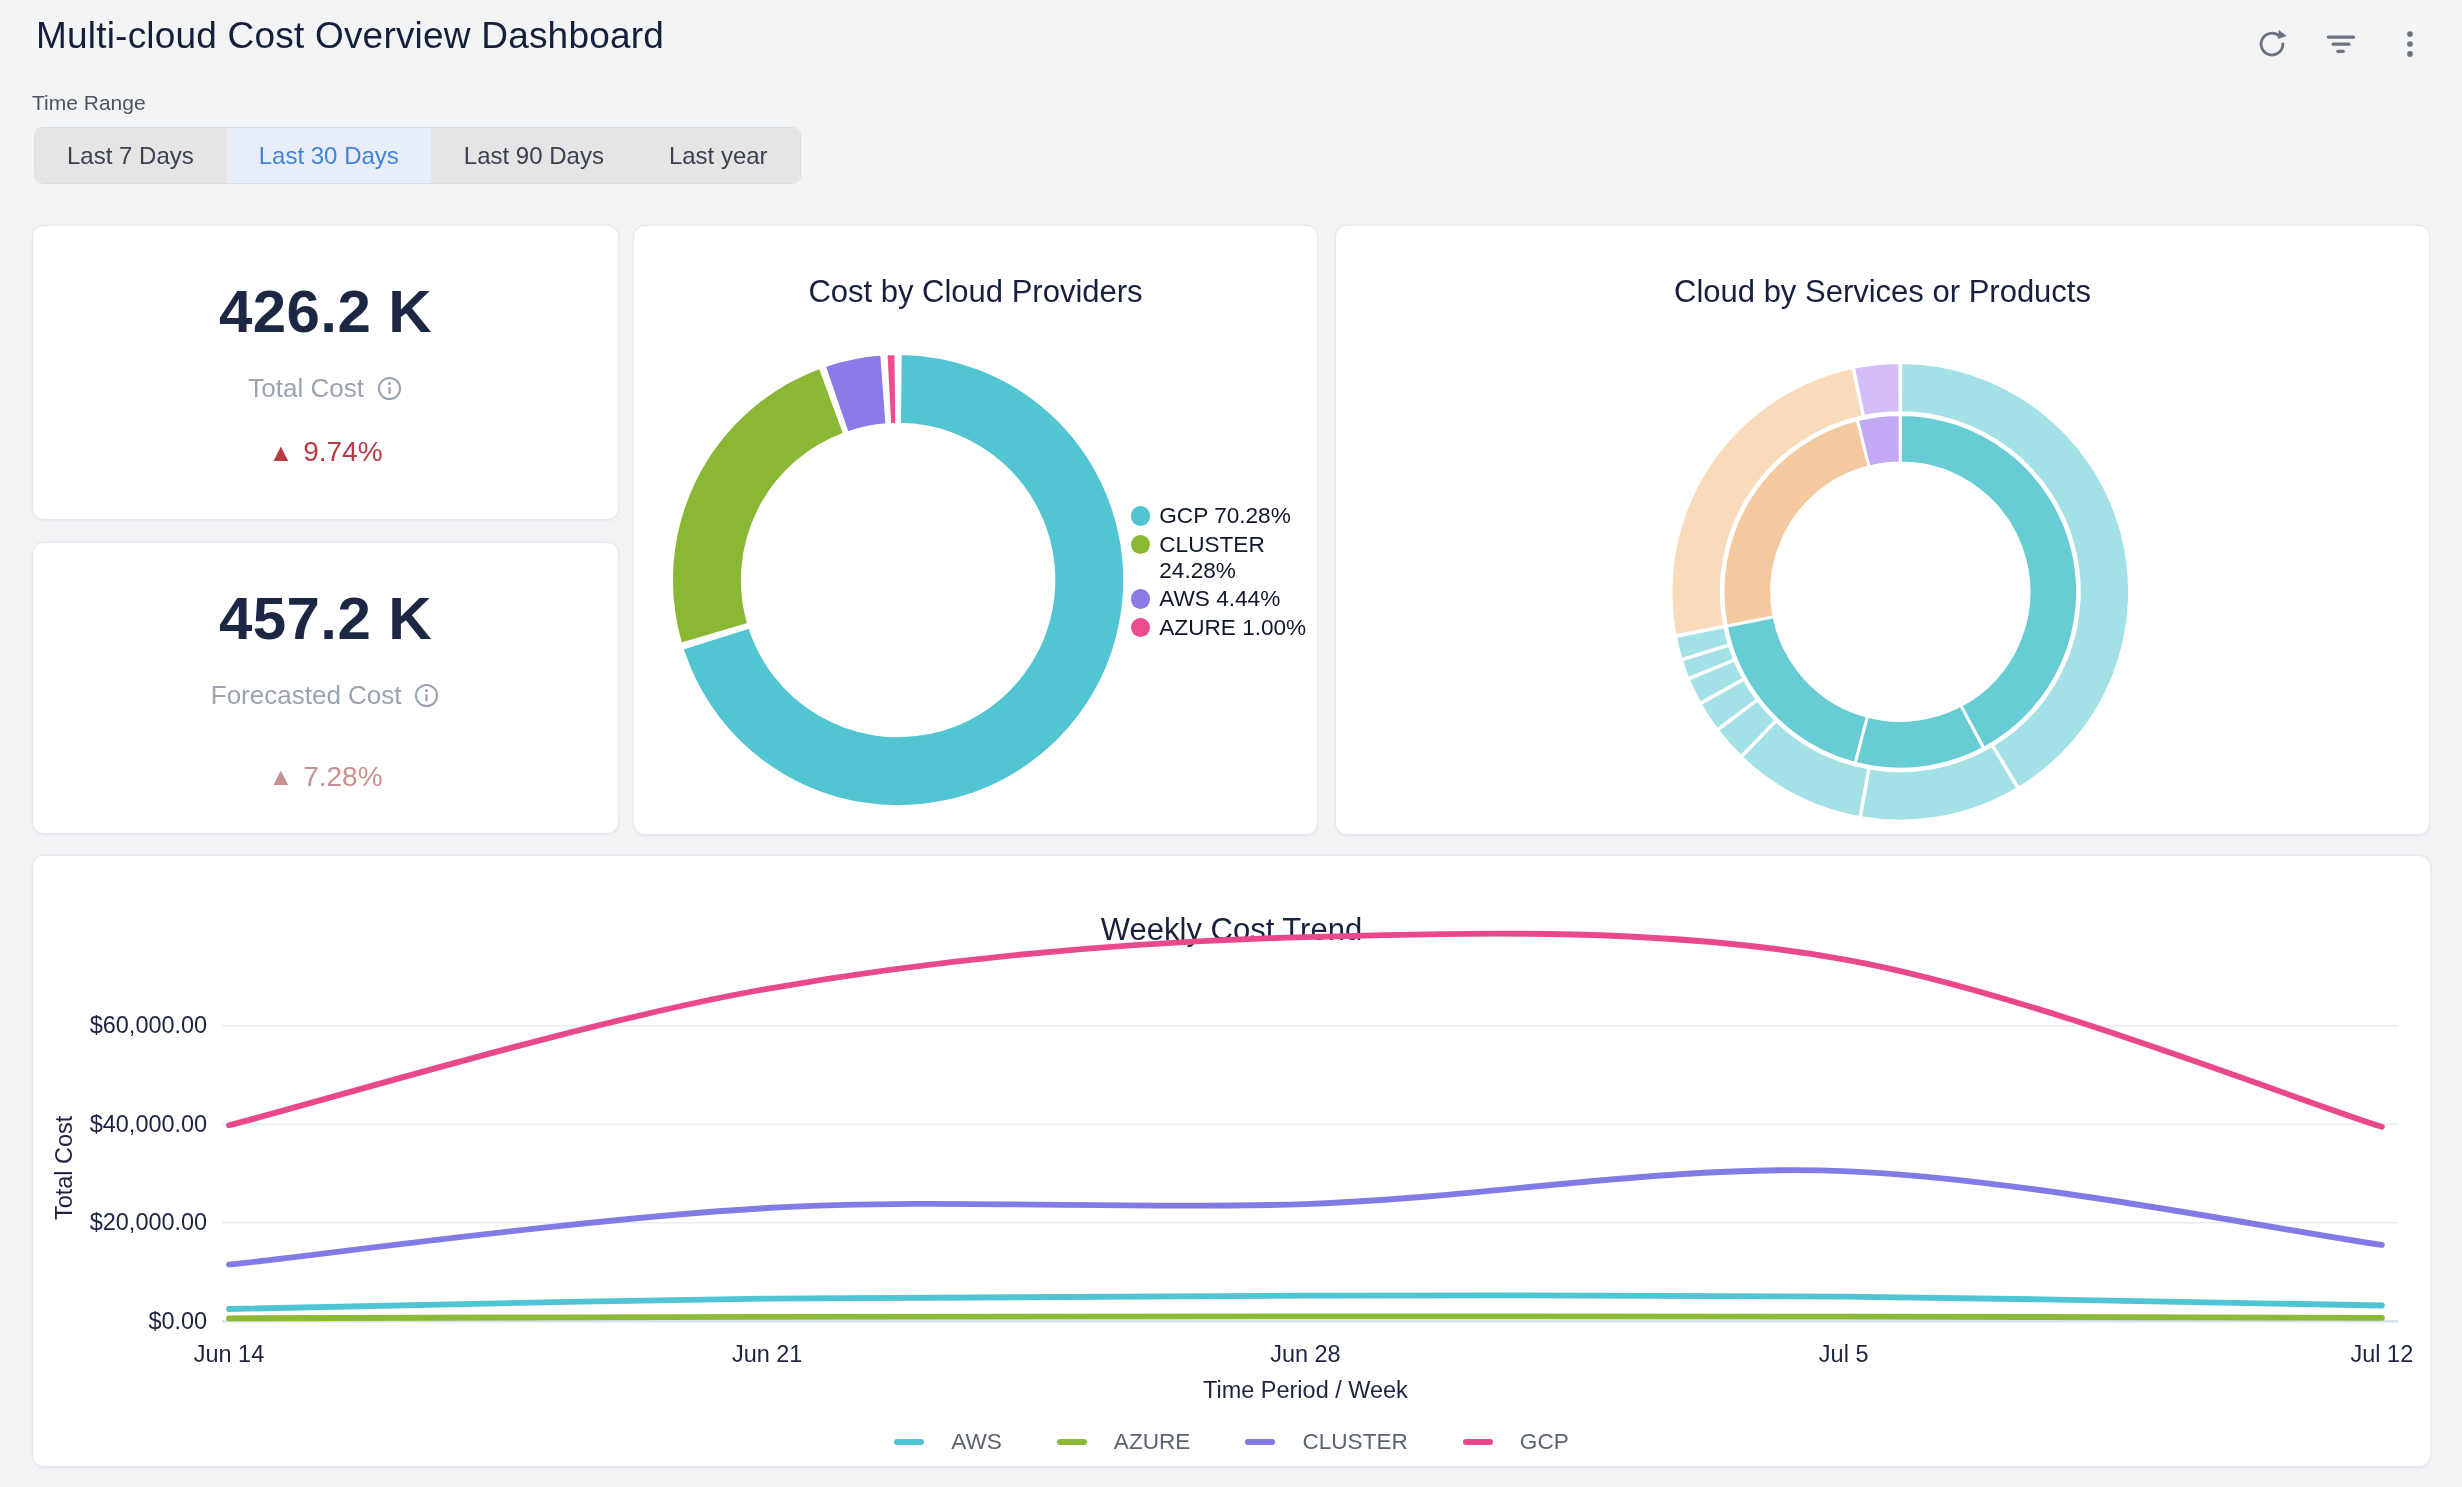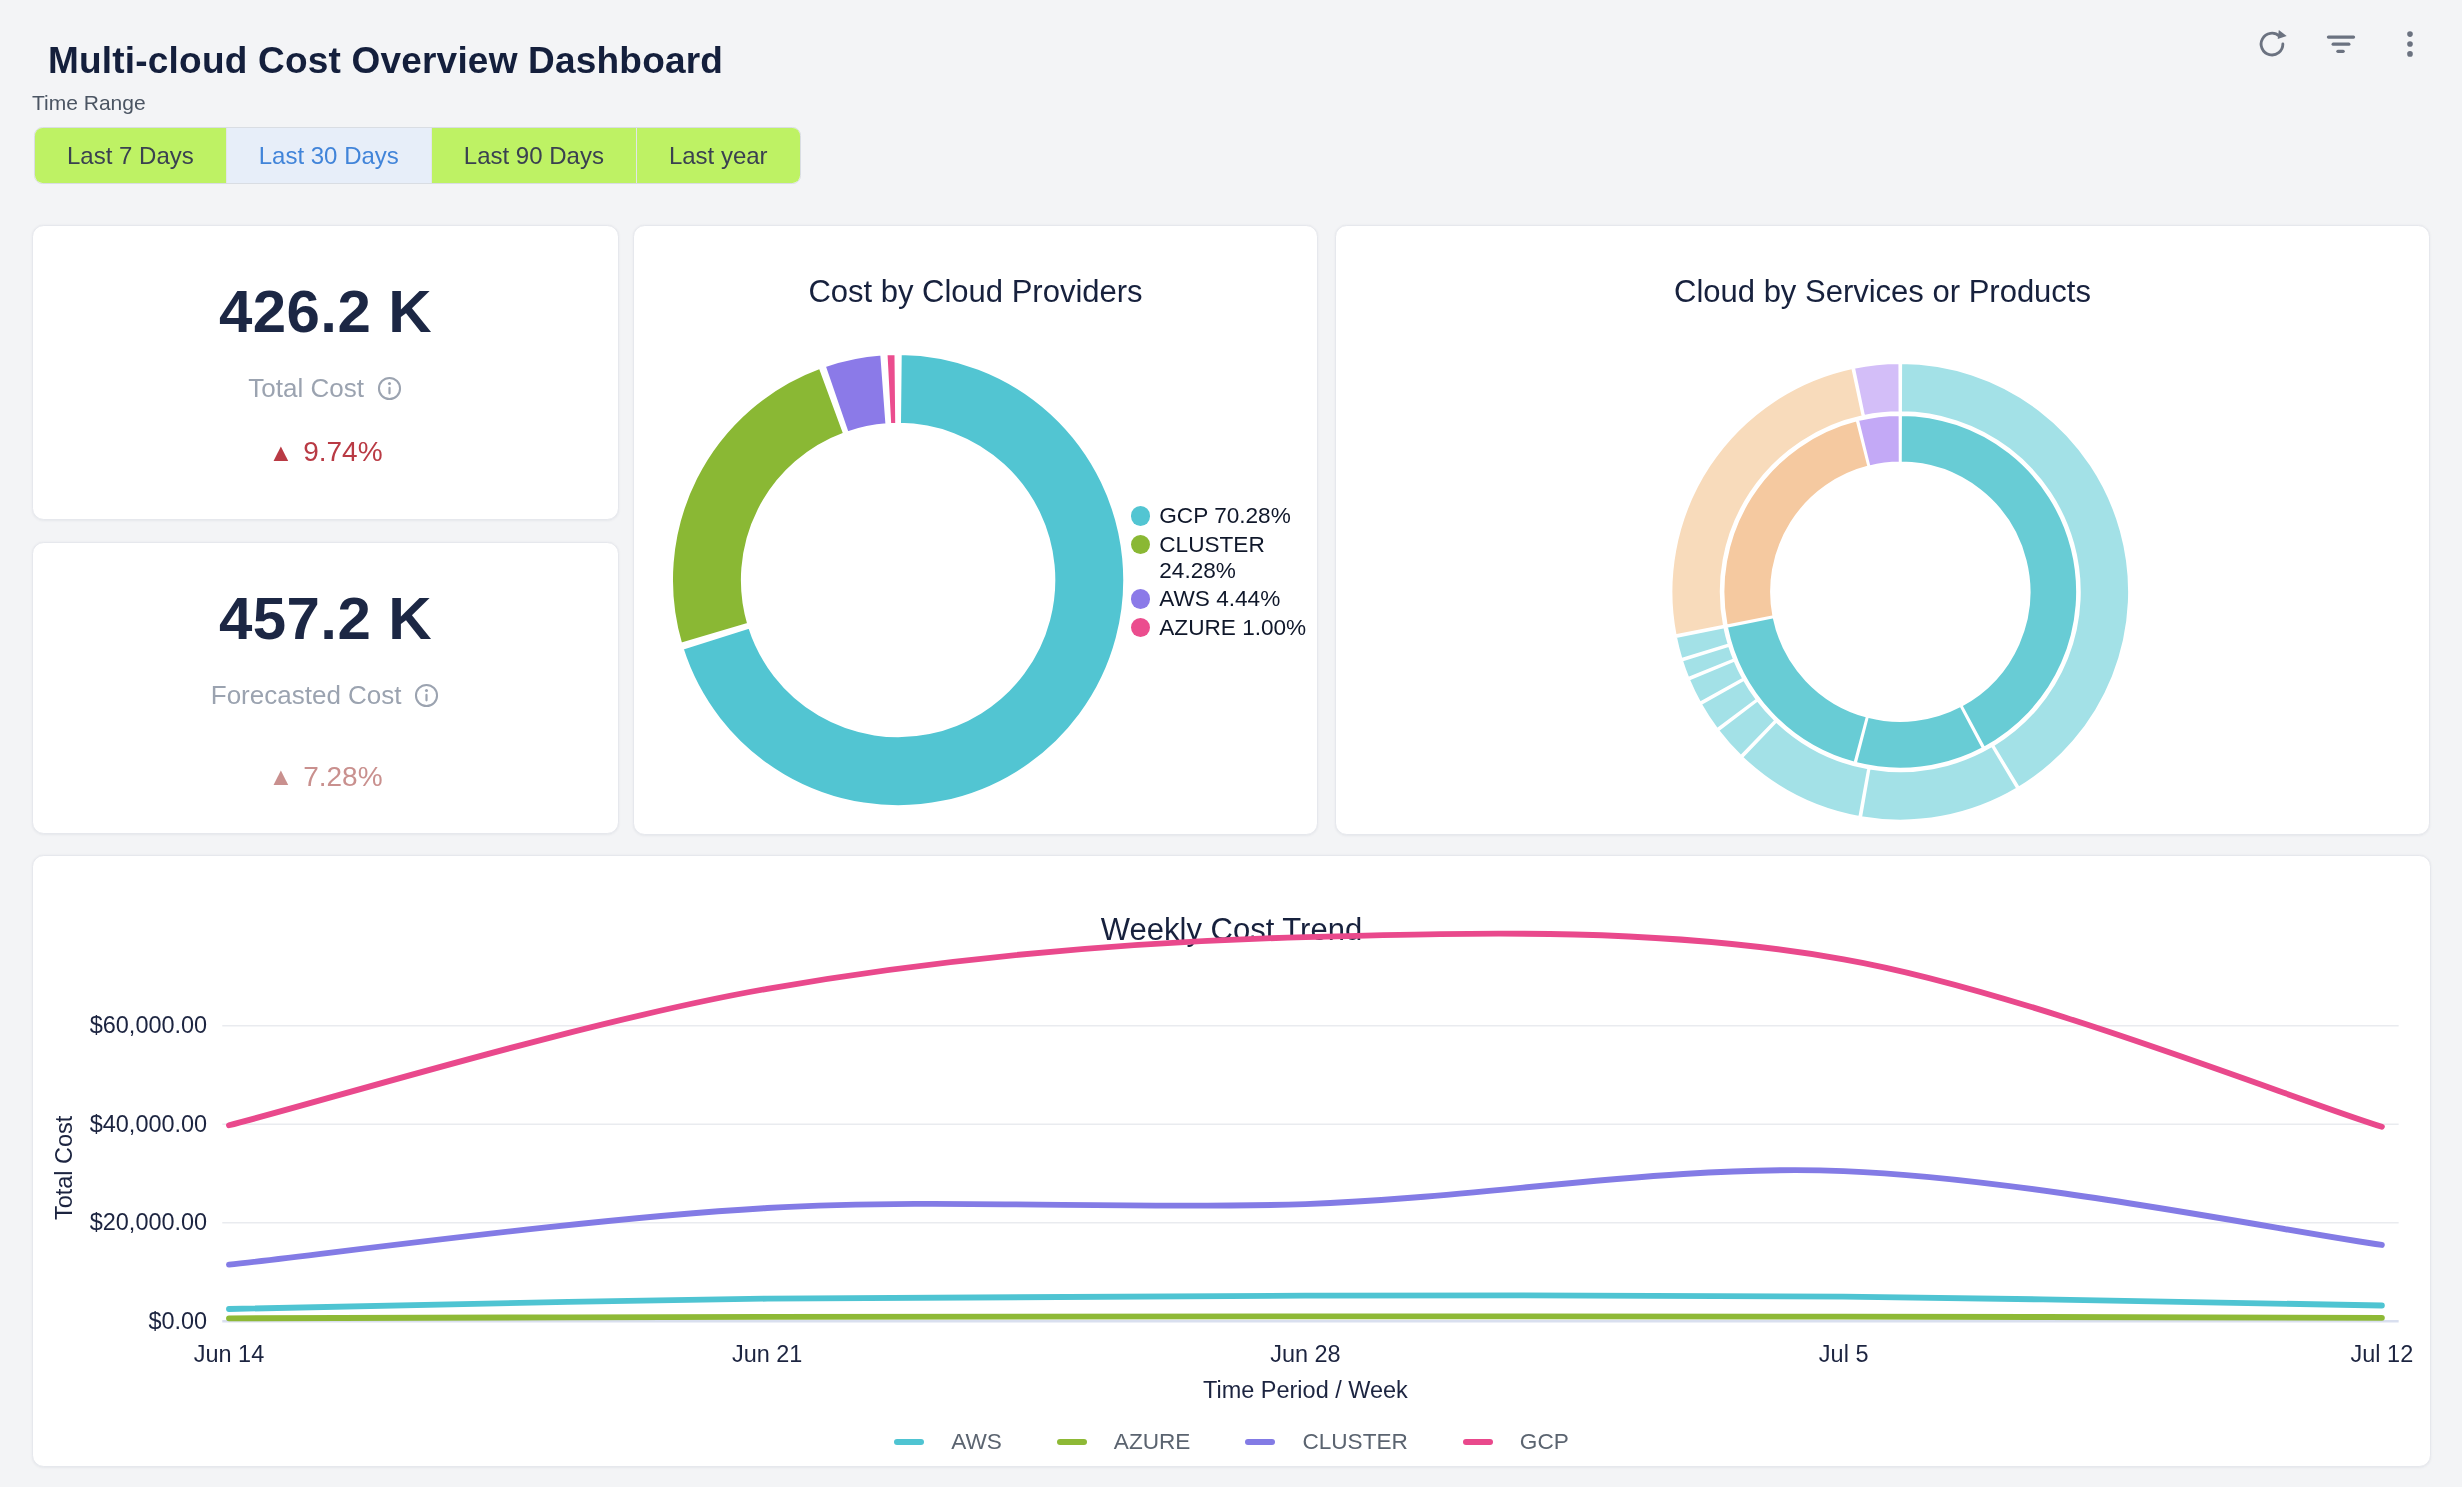--- a/index.html
+++ b/index.html
@@ -13,36 +13,36 @@
   }
   .card {
     position:absolute;
     background:#ffffff;
     border:0.8px solid #e6e8ed;
     border-radius:11.7px;
     box-shadow:0 0.8px 2.5px rgba(25,35,60,0.06);
   }
   
   .page-title {
-    position:absolute; left:48px; top:15px;
-    font-size:37px; font-weight:700; color:#141f3c; letter-spacing:0.2px;margin-top:25px;
+    position:absolute; left:36px; top:15px;
+    font-size:37px; font-weight:400; color:#141f3c; letter-spacing:0.2px;
   }
   .header-actions { position:absolute; right:34px; top:25px; display:flex; gap:32px; }
   .icon-btn { width:37px; height:37px; display:flex; align-items:center; justify-content:center; cursor:pointer; border-radius:6.7px; }
   
   .tr-label { position:absolute; left:32px; top:91px; font-size:21px; color:#4b5563; }
   .segmented {
     position:absolute; left:34px; top:127px;
     display:inline-flex; background:#fff;
     border:0.8px solid #d9dde3; border-radius:8.4px; overflow:hidden;
   }
   .segmented .seg {
     font-size:24px; color:#3a4150; padding:0 32px; height:55px;
     display:flex; align-items:center; justify-content:center;
-    border-left:0.8px solid #e2e5ea; cursor:pointer; background:#bef264; white-space:nowrap;
+    border-left:0.8px solid #e2e5ea; cursor:pointer; background:#e5e5e5; white-space:nowrap;
   }
   .segmented .seg:first-child { border-left:none; }
   .segmented .seg.selected { background:#e7eef9; color:#4184d9; }
   
   .kpi-card { display:flex; flex-direction:column; align-items:center; justify-content:center; }
   .kpi-value { font-size:60px; font-weight:650; color:#1c2744; letter-spacing:0.4px; }
   .kpi-label-row { display:flex; align-items:center; gap:11.7px; margin-top:27px; }
   .kpi-label { font-size:26px; color:#9ba3b0; }
   .kpi-delta { display:flex; align-items:center; gap:10px; font-size:28px; font-weight:500; margin-top:32px; }
   .kpi-delta .tri { font-size:25px; line-height:1; }

